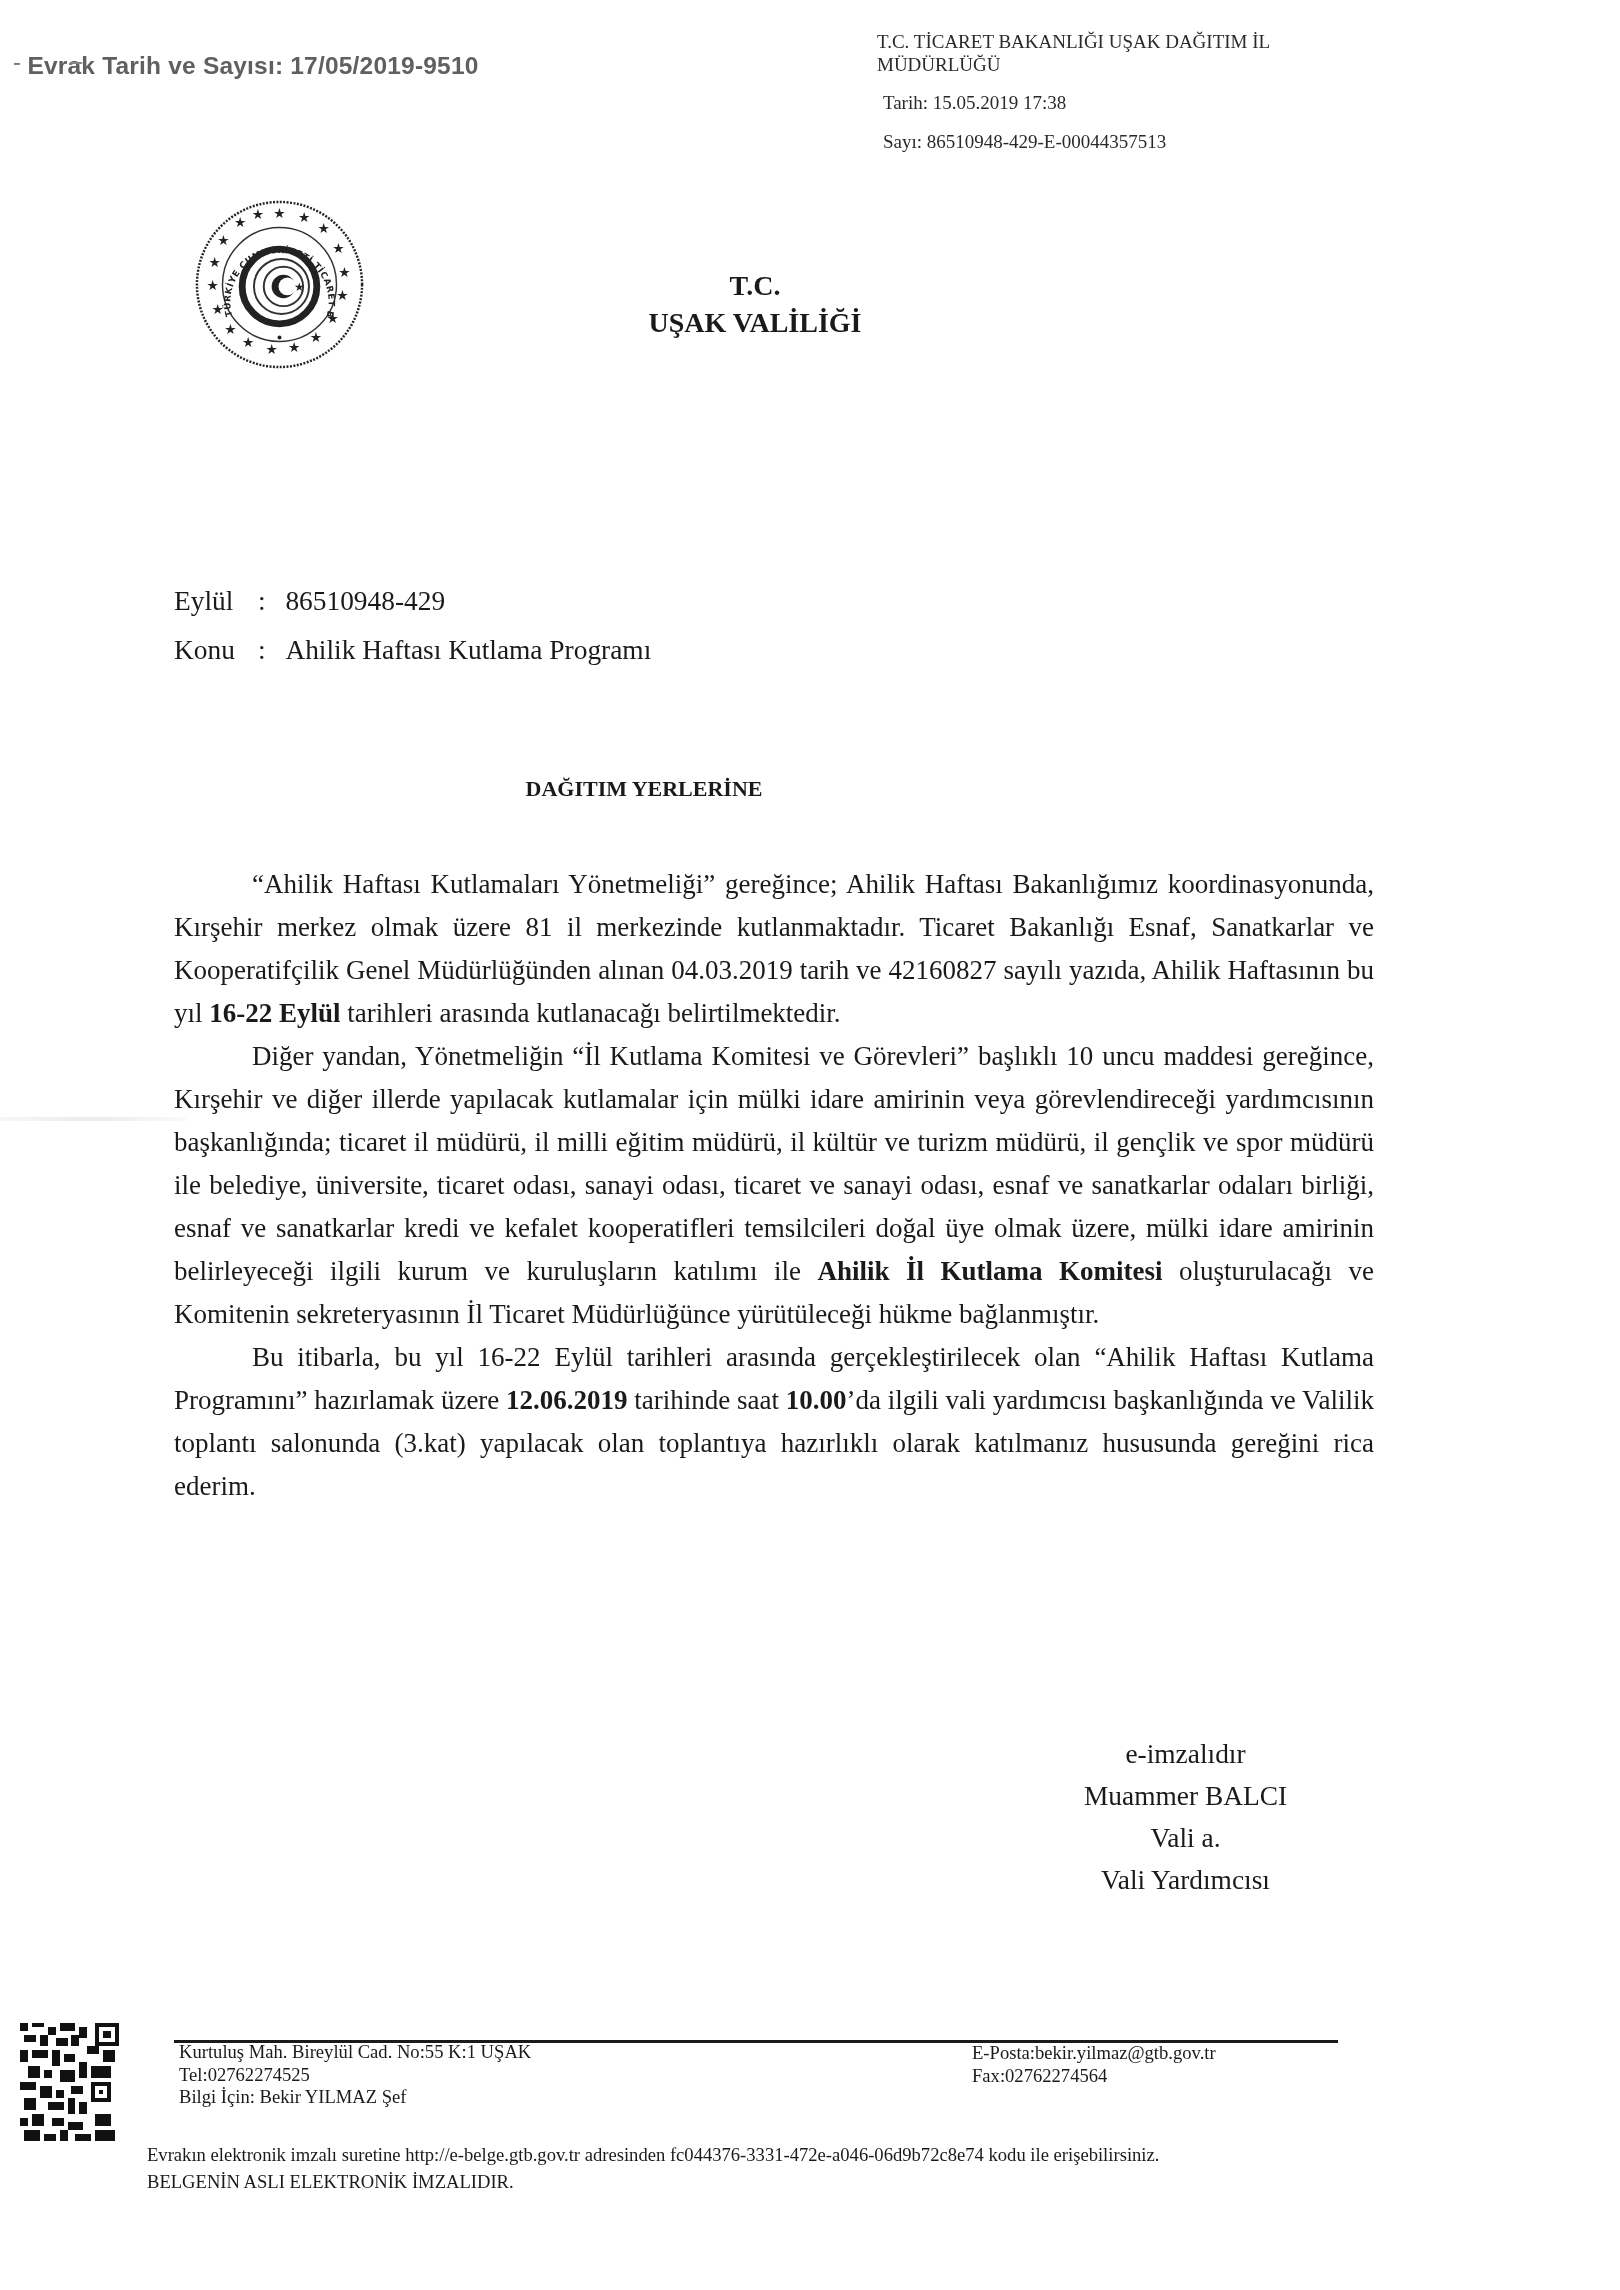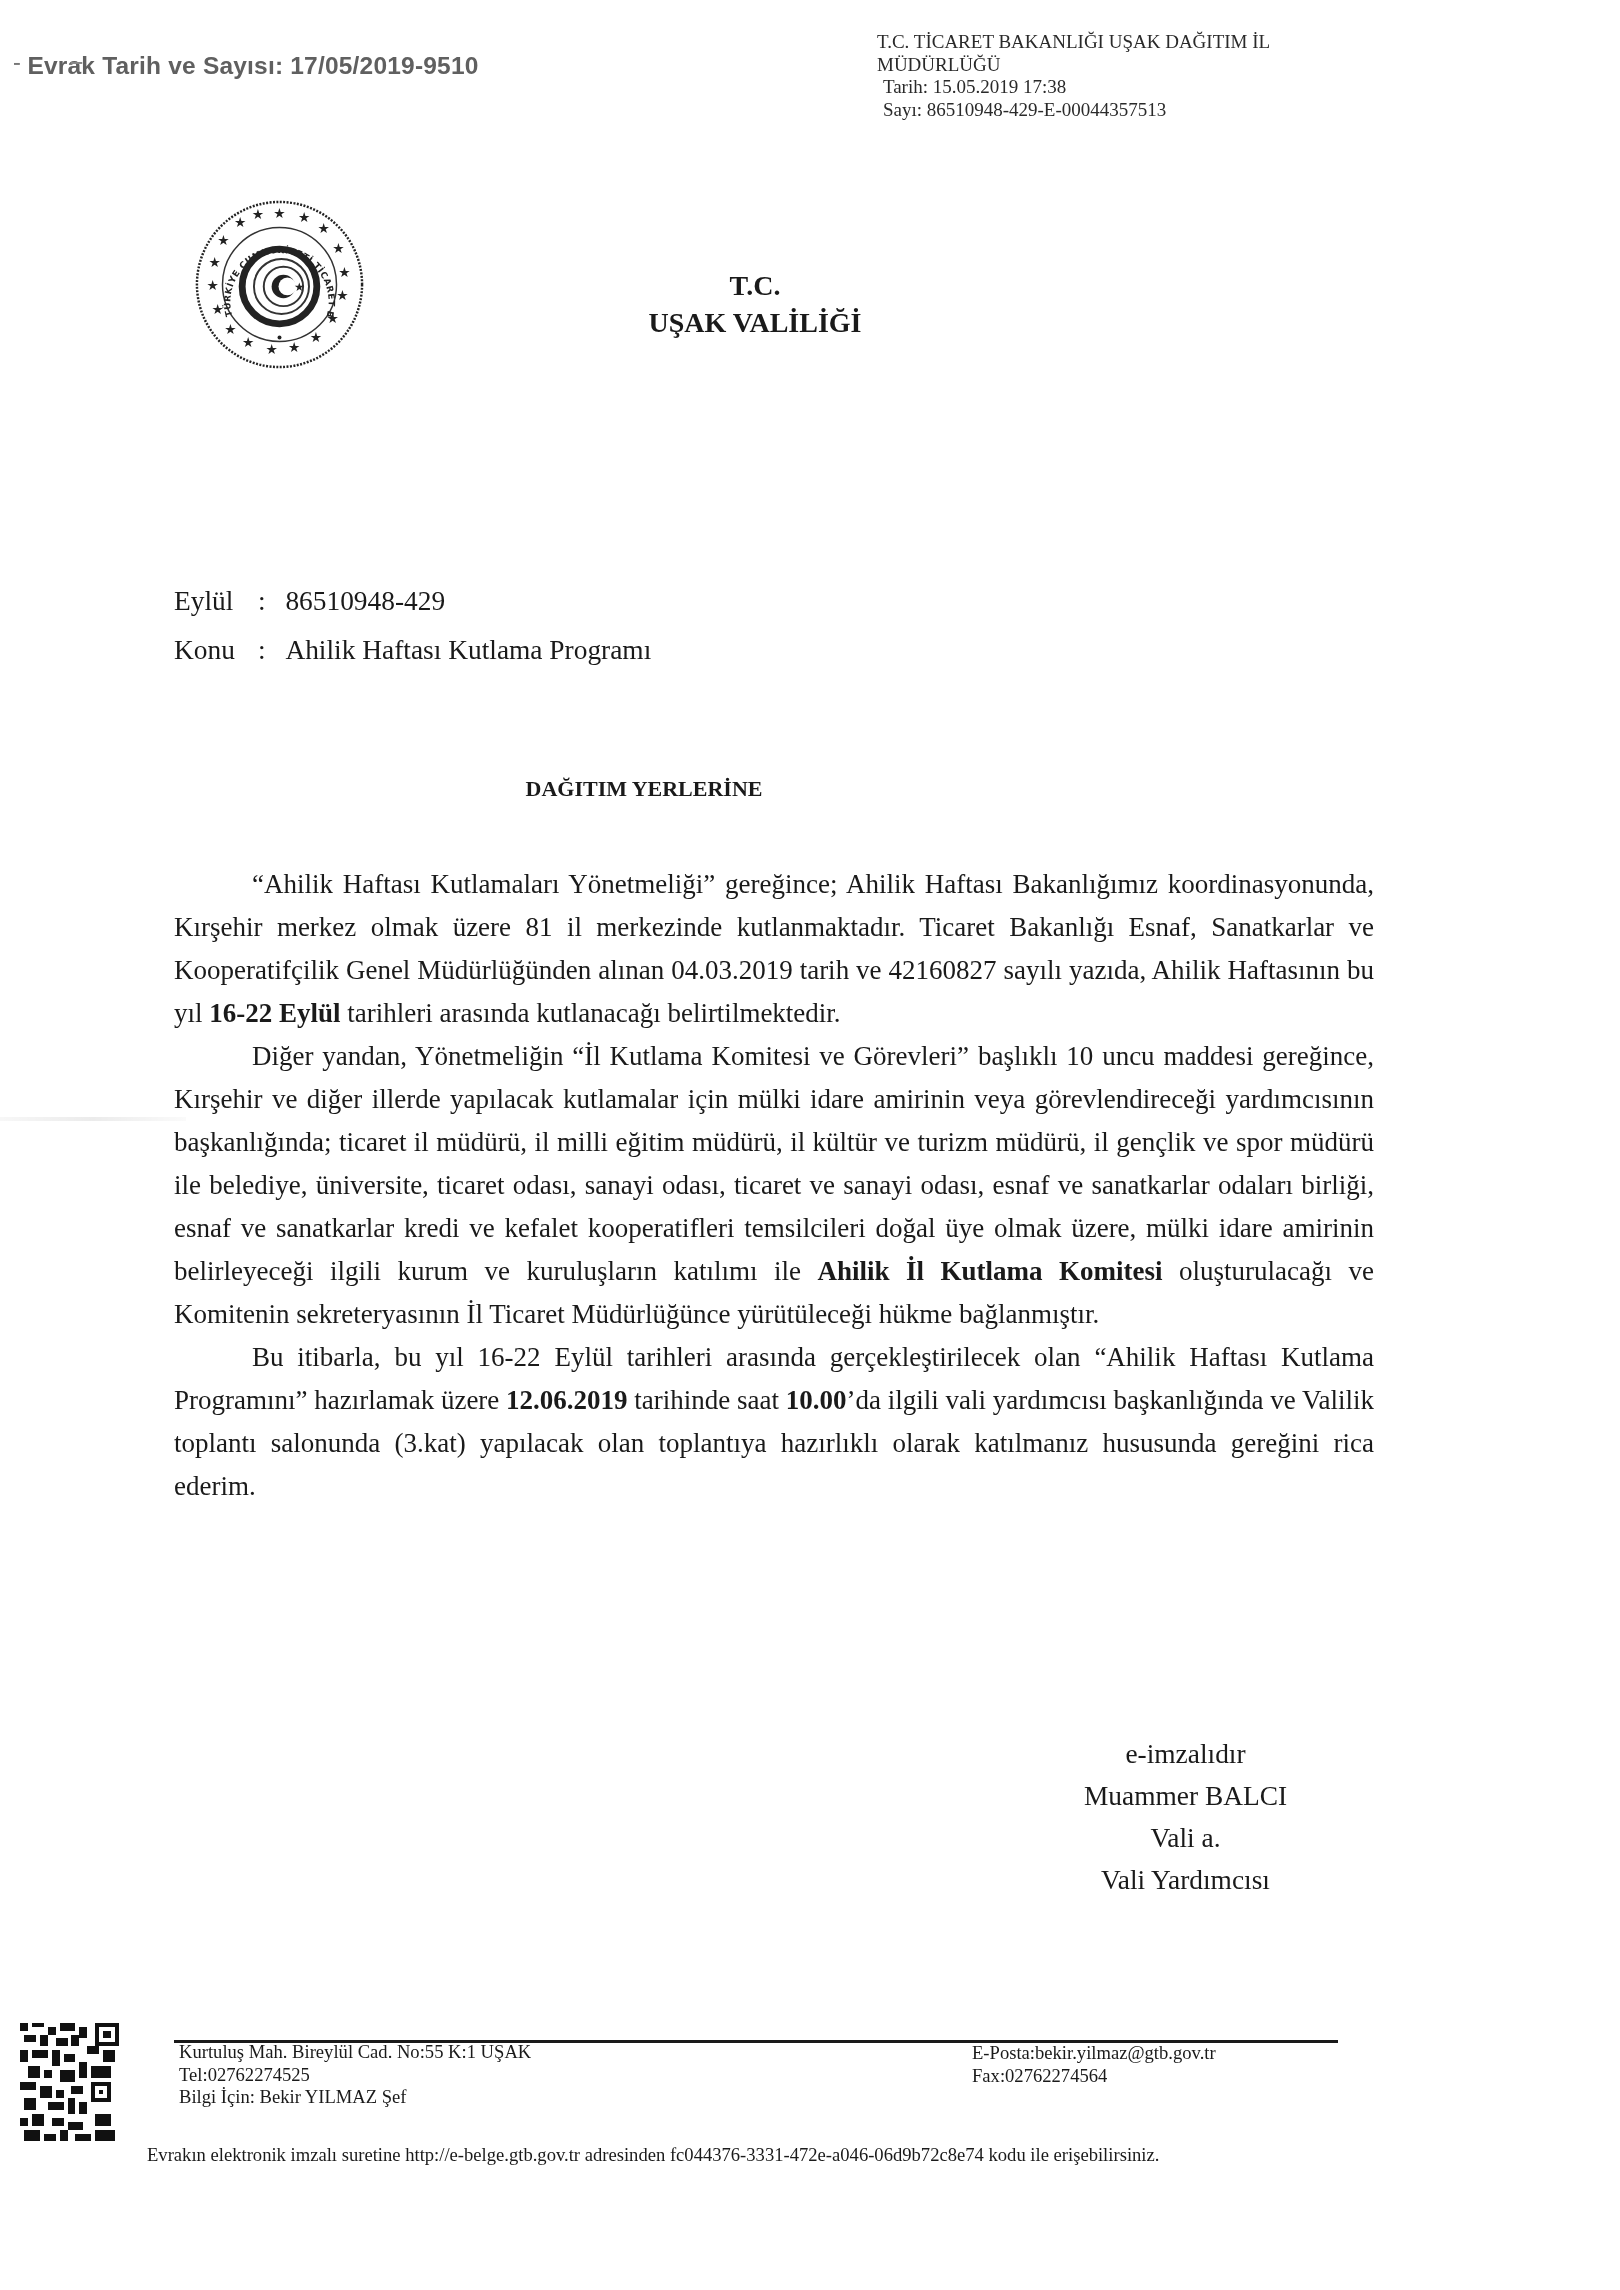--- a/index.html
+++ b/index.html
@@ -3,21 +3,21 @@
 <meta charset="utf-8">
 <style>
   html, body { margin:0; padding:0; background:#ffffff; }
   body { width:1620px; height:2291px; position:relative; overflow:hidden; color:#1a1a1a;
          font-family:"Liberation Serif", serif; }
   .abs { position:absolute; }
   .stamp { left:27.4px; top:21.6px; font-family:"Liberation Sans", sans-serif; font-weight:bold;
            font-size:24.5px; color:#606060; letter-spacing:0.2px;margin-top:30px; }
   .stamp-marks { left:13.7px; top:61px; width:78px; height:5.9px; }
   .reg { left:877px; top:31px; font-size:19px; line-height:22.5px; color:#2a2a2a; }
-  .reg .sub { padding-left:5.9px; }
+  .reg .sub { padding-left:5.9px;margin-top:16px; }
   .logo { left:193px; top:198px; width:173px; height:173px; }
   .hdr { left:549px; top:267px; width:412px; text-align:center; font-weight:bold; font-size:28px; line-height:37px; }
   .meta { left:174px; top:577px; font-size:27.4px; line-height:49px; }
   .meta .lab { display:inline-block; width:84px; }
   .meta .col { display:inline-block; width:27.4px; }
   .dist { left:0; width:1288px; top:776px; text-align:center; font-weight:bold; font-size:22px; }
   .body { left:174px; top:863px; width:1215px; font-size:27px; line-height:43px; text-align:justify; }
   .body p { margin:0 15px 0 0; text-indent:78px; }
   .body b { font-weight:bold; }
   .sig { left:1019px; top:1733px; width:333px; text-align:center; font-size:27.4px; line-height:42px; }
@@ -169,14 +169,15 @@
   <div>Bilgi İçin: Bekir YILMAZ Şef</div>
 </div>
 
 <div class="abs foot-right">
   <div>E-Posta:bekir.yilmaz@gtb.gov.tr</div>
   <div>Fax:02762274564</div>
 </div>
 
 <div class="abs foot-note">
   <div><span>Evrakın elektronik imzalı suretine </span><span>http://e-belge.gtb.gov.tr</span><span> adresinden fc044376-3331-472e-a046-06d9b72c8e74 kodu ile erişebilirsiniz.</span></div>
+  <div>BELGENİN ASLI ELEKTRONİK İMZALIDIR.</div>
 </div>
 
 
 </body></html>

